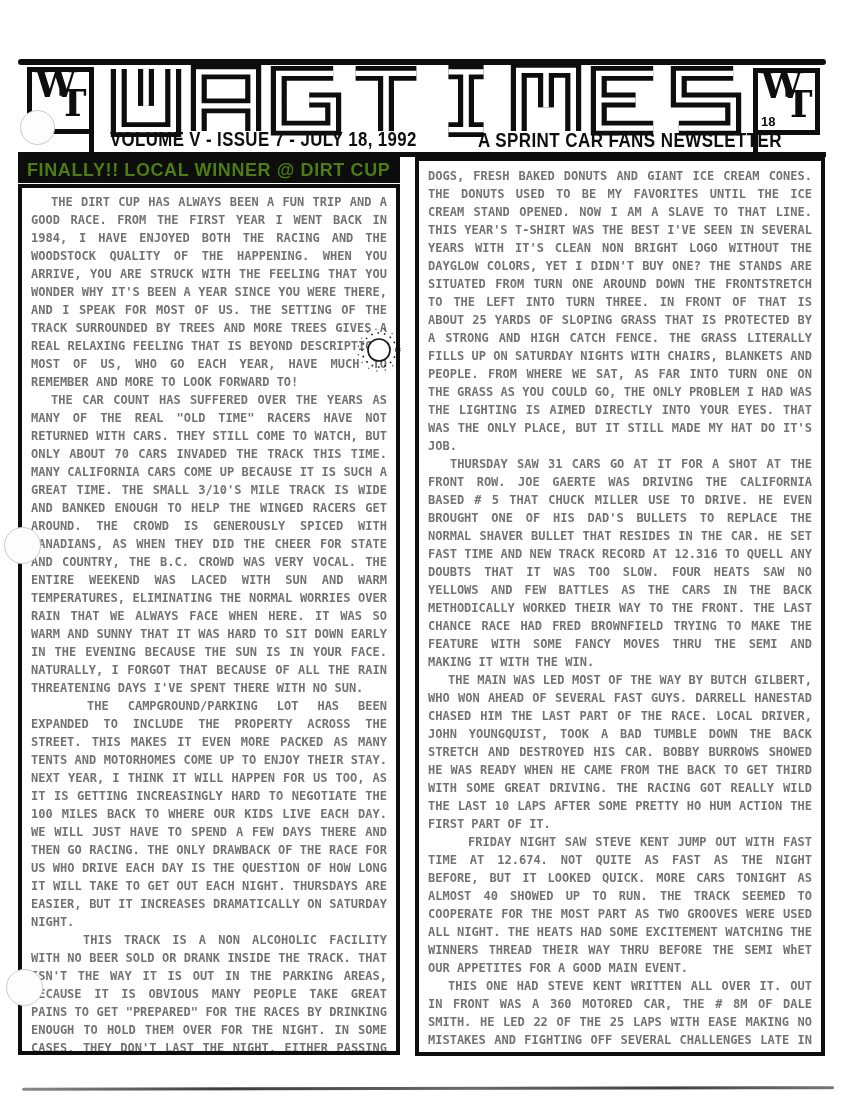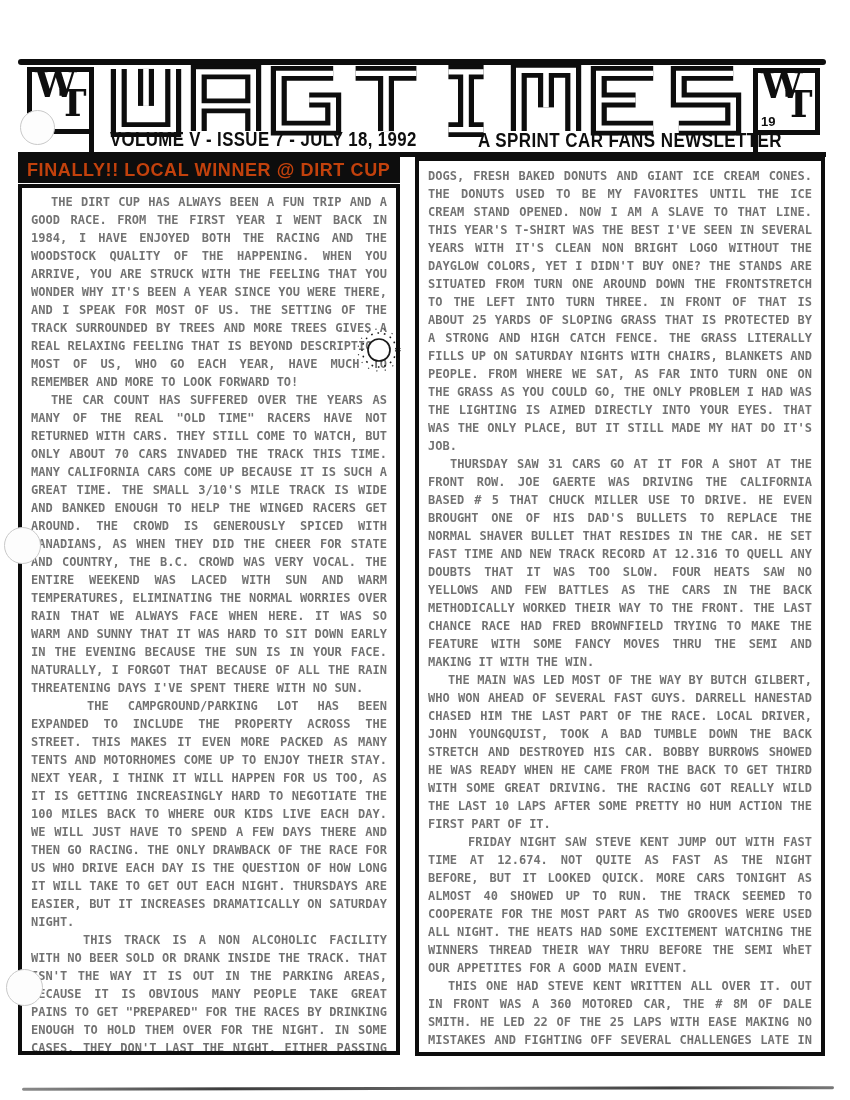--- a/index.html
+++ b/index.html
@@ -19,21 +19,21 @@
   #tail-left{left:89px;top:131px;height:26px;}
   #tail-right{left:753px;top:132px;height:25px;}
   #masthead-letters{position:absolute;left:106px;top:63px;width:640px;height:74px;}
   .volume-line{position:absolute;left:110px;top:128px;font:700 21px/22px "Liberation Sans",sans-serif;
                transform:scaleX(.80);transform-origin:left center;white-space:nowrap;letter-spacing:.5px;}
   .tagline{position:absolute;left:478px;top:129px;font:700 20px/22px "Liberation Sans",sans-serif;
            transform:scaleX(.85);transform-origin:left center;white-space:nowrap;letter-spacing:.5px;}
 
   
   .left-col{position:absolute;left:18px;top:157px;width:382px;}
-  .headline-bar{height:26px;background:#0d0d0d;color:#c2410c;font:700 18px/26px "Liberation Sans",sans-serif;
+  .headline-bar{height:26px;background:#0d0d0d;color:#4d7c0f;font:700 18px/26px "Liberation Sans",sans-serif;
                 padding-left:9px;letter-spacing:.6px;white-space:nowrap;}
   .left-body{border:4px solid #0d0d0d;height:871px;padding:5px 9px;overflow:hidden;box-sizing:border-box;
              margin-top:1px;background:#fff;}
   .right-col{position:absolute;left:415px;top:157px;width:410px;height:899px;border:4px solid #0d0d0d;
              padding:6px 9px;overflow:hidden;box-sizing:border-box;background:#fff;}
   .body-par{margin:0;font:700 12px/18px "DejaVu Sans Mono",monospace;color:#737373;
             text-align:justify;word-break:normal;}
 
   
   .hole-punch{position:absolute;background:#fdfdfd;border:1px solid #c9c9c9;border-radius:50%;z-index:6;}
@@ -104,21 +104,21 @@
       </g>
       <g transform="translate(700,0)">
         <path d="M84 14 H16 V50 H84 V88 H16" fill="none" stroke="#0d0d0d" stroke-width="20" stroke-linejoin="miter"></path>
         <path d="M84 14 H16 V50 H84 V88 H16" fill="none" stroke="#ffffff" stroke-width="7" stroke-linejoin="miter"></path>
       </g>
     </svg>
 
   <div class="logo-box" id="logo-right">
     <span class="logo-w">W</span>
     <span class="logo-t">T</span>
-    <span class="logo-num">19</span>
+    <span class="logo-num">18</span>
   </div>
   <div class="logo-tail" id="tail-right"></div>
 
   <div class="volume-line">VOLUME V - ISSUE 7 - JULY 18, 1992</div>
   <div class="tagline">A SPRINT CAR FANS NEWSLETTER</div>
 
   <div class="divider-rule"></div>
 
   <div class="left-col">
     <div class="headline-bar">FINALLY!! LOCAL WINNER @ DIRT CUP</div>

